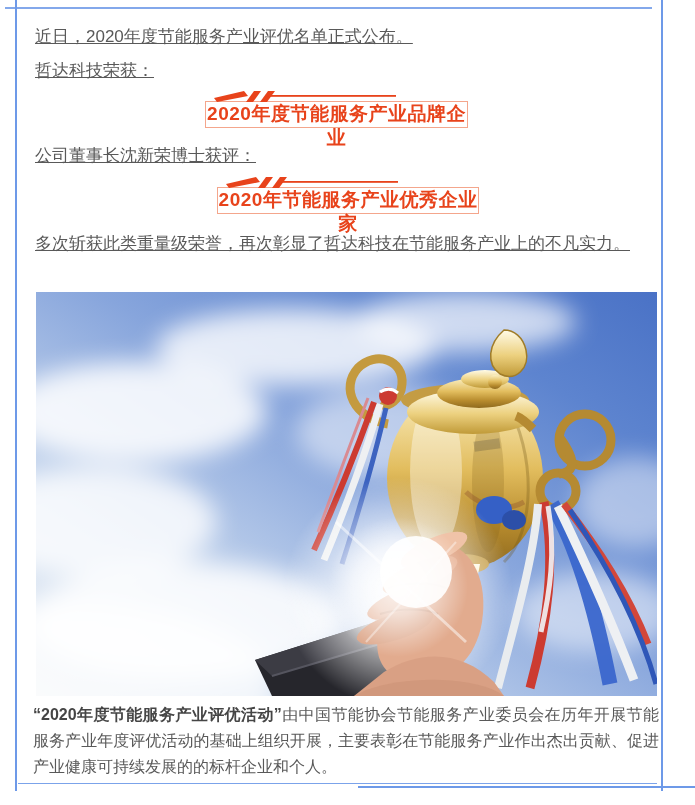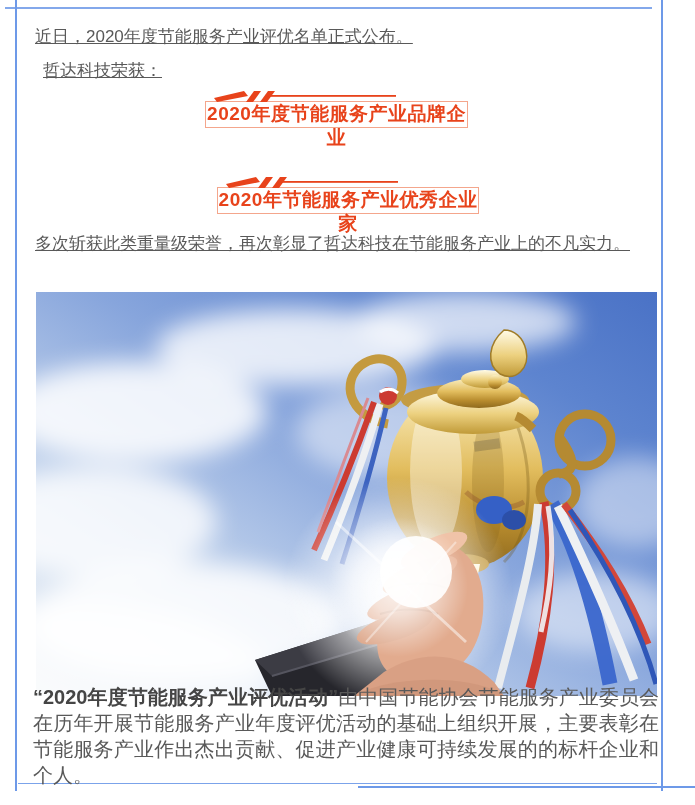--- a/index.html
+++ b/index.html
@@ -16,21 +16,21 @@
   .rule-left   { top:0;    left:15px;  width:2px;   height:791px; }
   .rule-right  { top:0;    left:661px; width:2px;   height:791px; }
   .rule-bot-a  { top:783px; left:18px;  width:639px; height:1px; opacity:.9; }
   .rule-bot-b  { top:786px; left:358px; width:337px; height:2px; }
 
   .para {
     position:absolute; left:35px; width:624px;
     font-size:17px; line-height:20px; color:#595959;text-decoration:underline;
   }
   .para-intro   { top:27px; }
-  .para-lead1   { top:61px;margin-left:8px; }
+  .para-lead1   { top:61px; }
   .para-lead2   { top:146px; }
   .para-summary { top:234px; }
 
   .badge {
     position:absolute; height:27px;
     border:1px solid #f4a68c;
     text-align:center; line-height:24px;
     font-size:19px; font-weight:700; letter-spacing:.5px;
     color:#e8431b; background:#ffffff;
   }
@@ -38,22 +38,22 @@
   .badge-2 { left:206px; top:187px; width:262px;margin-left:11px; }
   .badge-deco { position:absolute; left:2px; top:-13px; pointer-events:none; }
 
   .photo {
     position:absolute; left:36px; top:292px; width:621px; height:404px;
     overflow:hidden; background:#7e9fd8;
   }
   .photo svg { display:block; }
 
   .footer {
-    position:absolute; left:33px; top:684px; width:626px;
-    font-size:20px; line-height:26px; color:#595959;
+    position:absolute; left:33px; top:702px; width:626px;
+    font-size:16px; line-height:26px; color:#595959;
     text-align:justify;
   }
   .footer b { color:#454545; font-weight:700; }
 </style>
 </head>
 <body>
 
 <div class="page">
 
   <div class="rule rule-top"></div>
@@ -69,20 +69,21 @@
   <div class="badge badge-1">
     <svg class="badge-deco" width="195" height="14" viewBox="0 0 195 14">
       <polygon points="6,9 36,2 40,7 9,13" fill="#e8431b"></polygon>
       <polygon points="46,2 53,2 45,13 38,13" fill="#e8431b"></polygon>
       <polygon points="60,2 67,2 59,13 52,13" fill="#e8431b"></polygon>
       <rect x="58" y="6" width="130" height="1.8" fill="#e8431b"></rect>
     </svg>
     <span>2020年度节能服务产业品牌企业</span>
   </div>
 
+  <p class="para para-lead2">公司董事长沈新荣博士获评：</p>
 
   <div class="badge badge-2">
     <svg class="badge-deco" width="195" height="14" viewBox="0 0 195 14">
       <polygon points="6,9 36,2 40,7 9,13" fill="#e8431b"></polygon>
       <polygon points="46,2 53,2 45,13 38,13" fill="#e8431b"></polygon>
       <polygon points="60,2 67,2 59,13 52,13" fill="#e8431b"></polygon>
       <rect x="58" y="6" width="120" height="1.8" fill="#e8431b"></rect>
     </svg>
     <span>2020年节能服务产业优秀企业家</span>
   </div>

